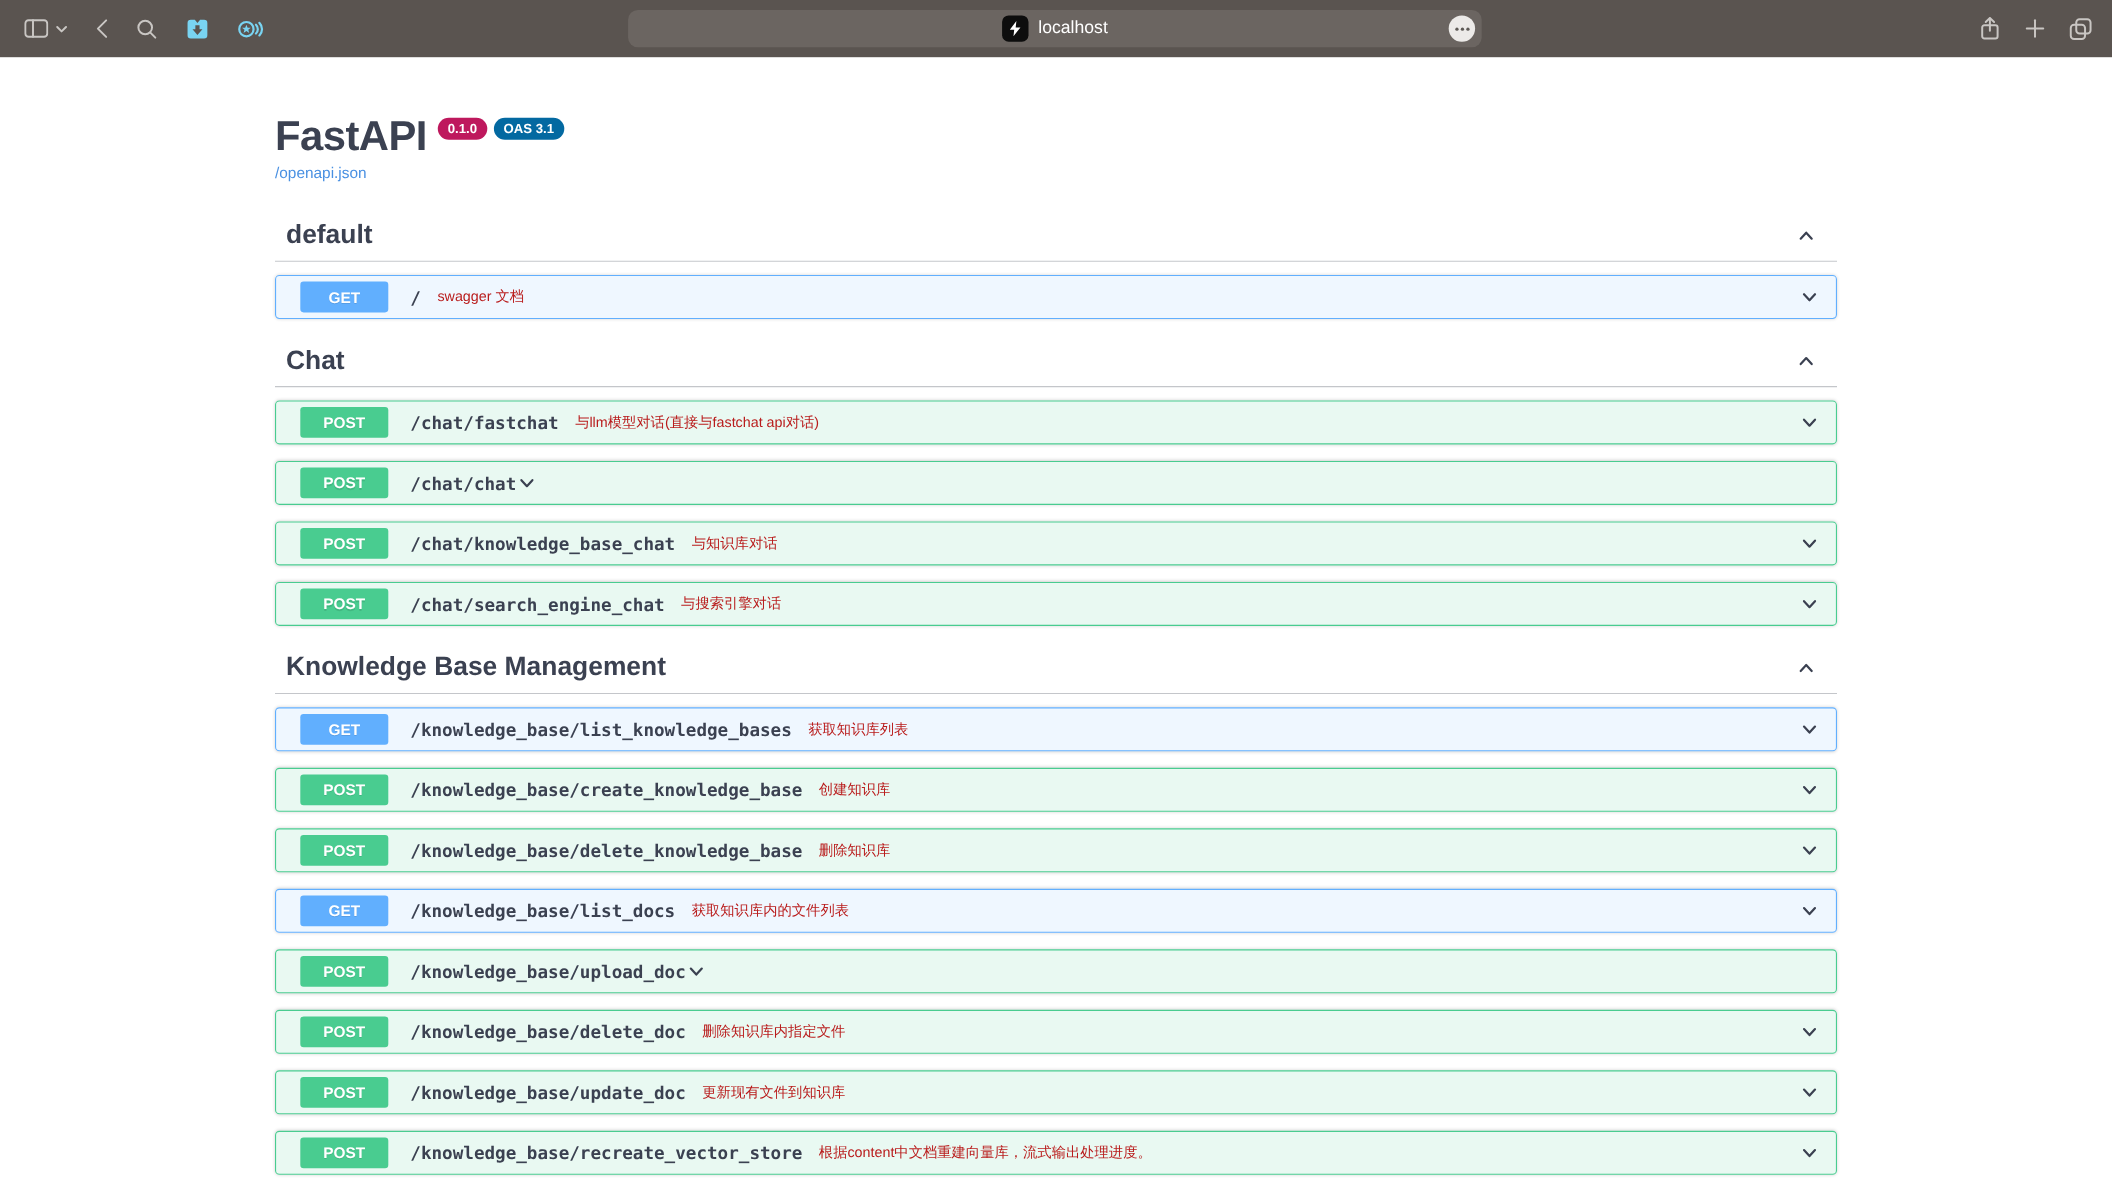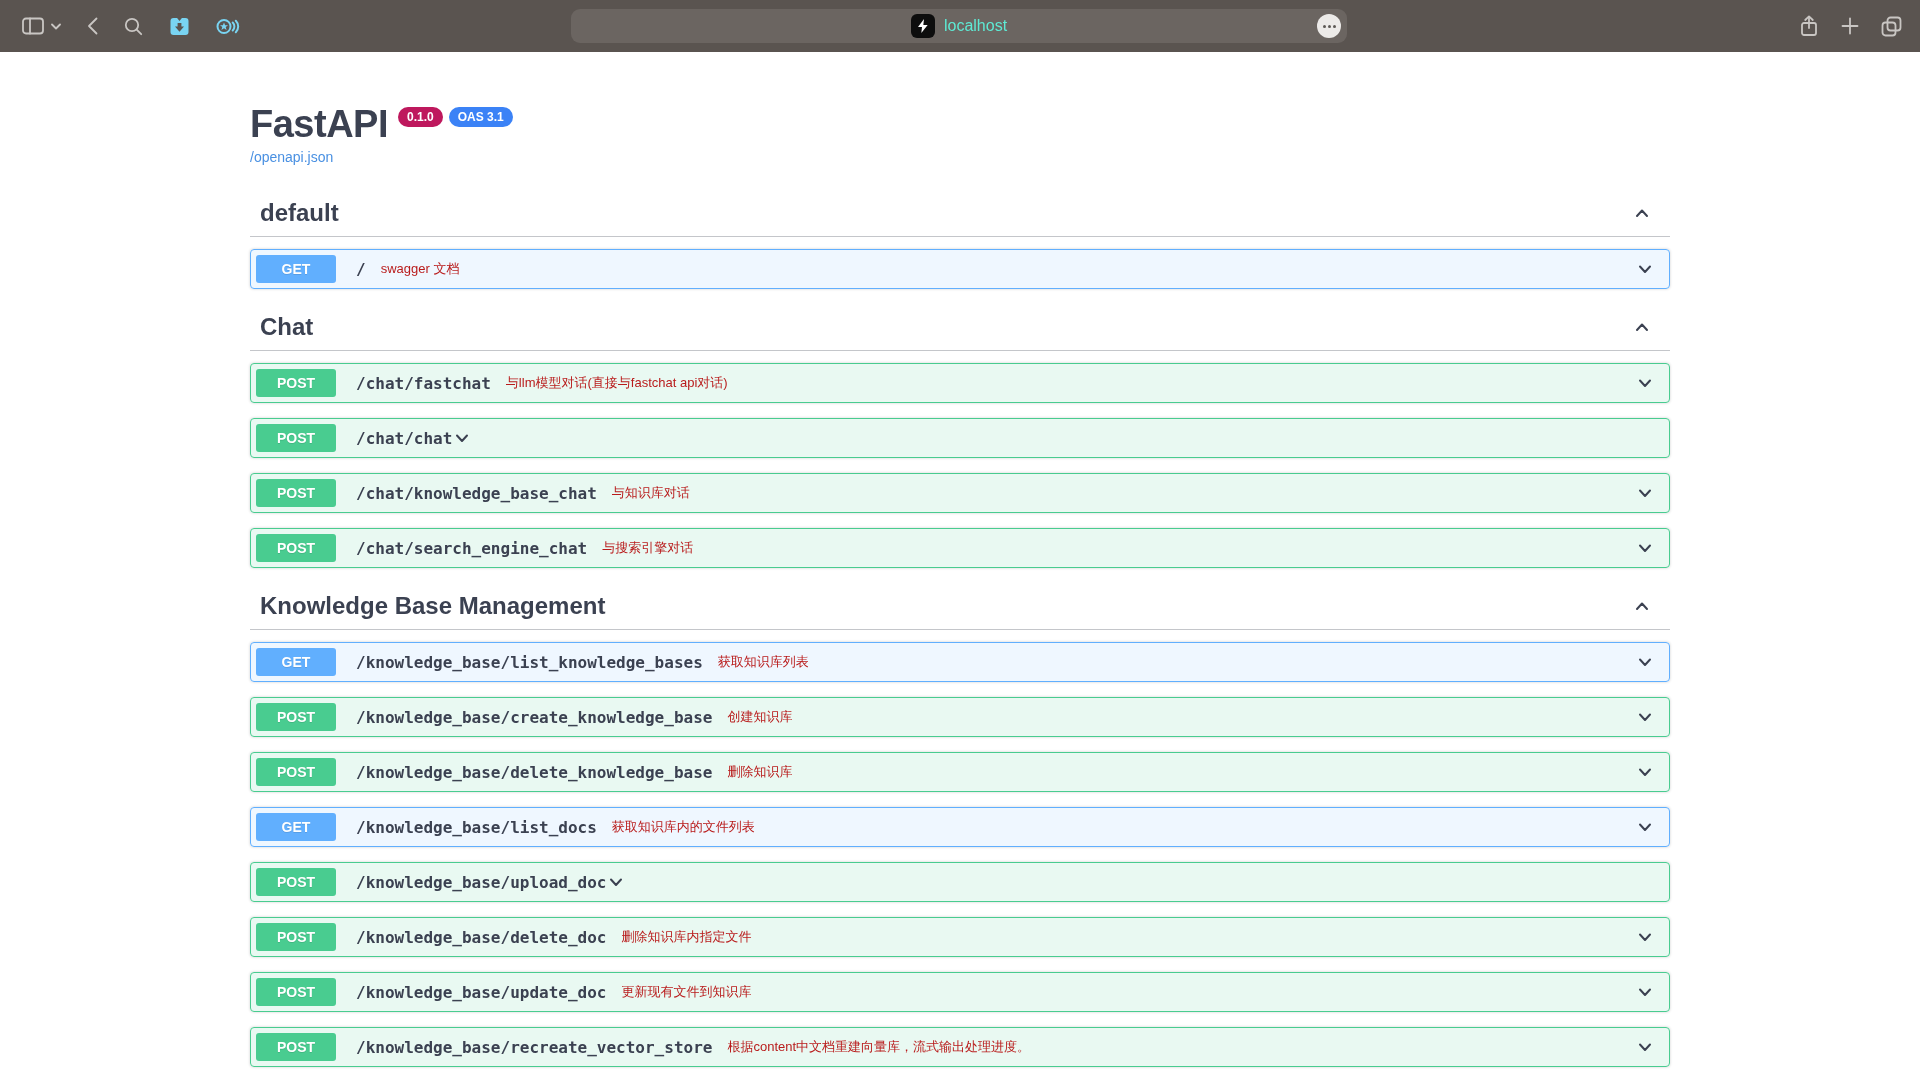--- a/index.html
+++ b/index.html
@@ -17,57 +17,57 @@
   .icon-stroke { stroke: #c9c6c3; fill: none; stroke-width: 1.8; stroke-linecap: round; stroke-linejoin: round; }
   .gap-sm { margin-left: 7px; }
   .gap-md { margin-left: 26px; }
   .addr-bar {
     position: absolute; left: 571px; top: 9px; width: 776px; height: 34px;
     background: #6b6561; border-radius: 9px; border: none; cursor: pointer;
     display: flex; align-items: center; justify-content: center;
   }
   .addr-center { display: flex; align-items: center; gap: 9px; }
   .favicon { width: 24px; height: 24px; border-radius: 6px; background: #0d0d0d; display: flex; align-items: center; justify-content: center; }
-  .addr-text { color: #5eead4; font-size: 16px; }
+  .addr-text { color: #ffffff; font-size: 16px; }
   .addr-more {
     position: absolute; right: 6px; top: 5px; width: 24px; height: 24px; border-radius: 50%;
     background: #eceae8; border: none; cursor: pointer;
     display: flex; align-items: center; justify-content: center; gap: 2px;
   }
   .addr-more i { width: 3px; height: 3px; border-radius: 50%; background: #5d5955; }
   .chrome-right { position: absolute; right: 18px; top: 0; height: 52px; display: flex; align-items: center; gap: 22px; }
 
   
   .page { height: 1028px; background: #fff; overflow: hidden; }
   .wrap { width: 1420px; margin: 18px auto; }
 
   .info { margin: 50px 0 22px 0; }
   .title-line { display: flex; align-items: flex-start; gap: 10px; }
   .api-title { font-size: 38px; line-height: 44px; font-weight: bold; color: #3b4151; letter-spacing: -0.5px; }
   .badges { display: flex; gap: 6px; margin-top: 5px; }
   .pill { border-radius: 57px; color: #fff; font-size: 12px; font-weight: bold; padding: 4px 9px; line-height: 1; }
   .pill-version { background: #be185d; }
-  .pill-oas { background: #3b82f6; }
+  .pill-oas { background: #0369a1; }
   .spec-link { display: inline-block; margin-top: 2px; font-size: 14px; line-height: 18px; color: #4990e2; text-decoration: none; cursor: pointer; }
 
   .tag-header {
     display: flex; align-items: center; justify-content: space-between;
     margin-top: 2px; padding: 10px 18px 10px 10px;
     border-bottom: 1px solid rgba(59,65,81,.3); cursor: pointer;
   }
   .tag-header.first { margin-top: 24px; }
   .tag-title { font-size: 24px; line-height: 26px; font-weight: bold; color: #3b4151; }
   .chev-btn { background: none; border: none; cursor: pointer; padding: 0; display: flex; }
   .chev { stroke: #3b4151; fill: none; stroke-width: 2; stroke-linecap: round; stroke-linejoin: round; }
 
   .operations { padding-top: 12px; }
   .opblock {
     display: flex; align-items: center; height: 40px; margin-bottom: 15px;
     border: 1px solid; border-radius: 4px; box-shadow: 0 0 3px rgba(0,0,0,.19);
-    padding: 0 14px 0 5px; cursor: pointer;
+    padding: 0 14px 0 22px; cursor: pointer;
   }
   .opblock.get  { background: rgba(97,175,254,.1);  border-color: #61affe; }
   .opblock.post { background: rgba(73,204,144,.12); border-color: #49cc90; }
   .method {
     min-width: 80px; text-align: center; padding: 7px 0; border-radius: 3px;
     color: #fff; font-weight: bold; font-size: 14px; line-height: 1;
     text-shadow: 0 1px 0 rgba(0,0,0,.1);
   }
   .method.get  { background: #61affe; }
   .method.post { background: #49cc90; }

